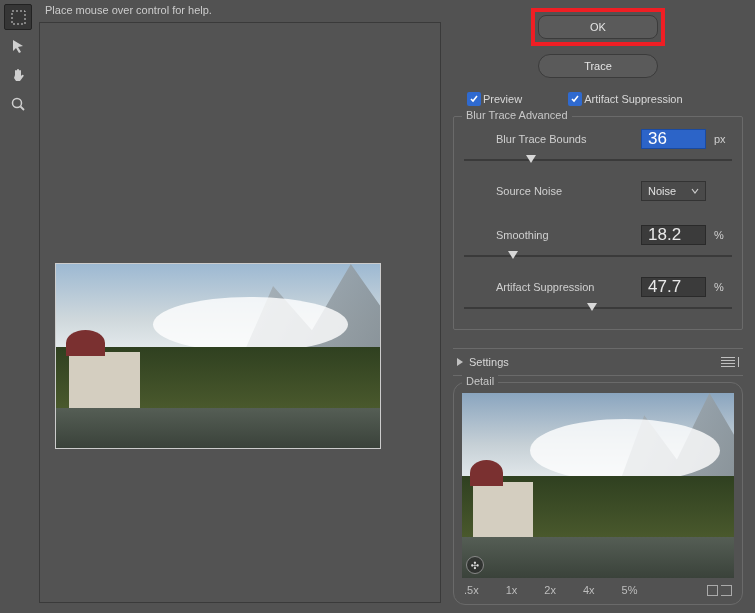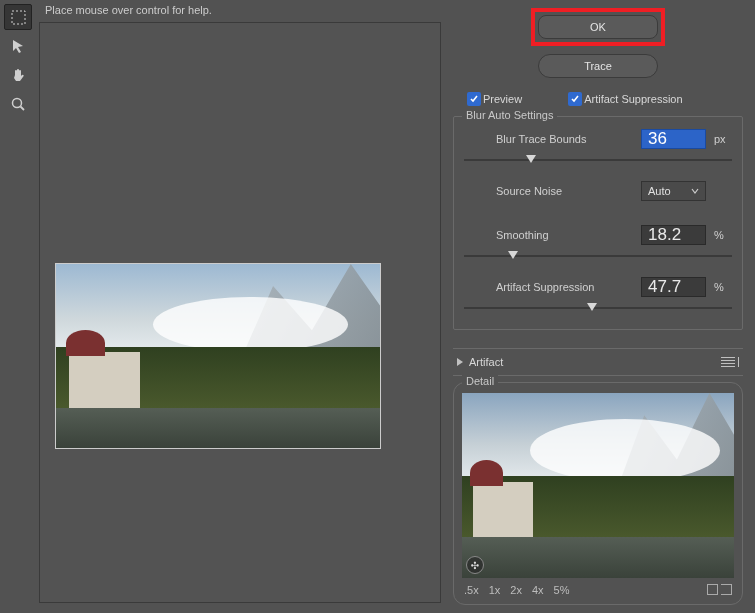--- a/index.html
+++ b/index.html
@@ -32,21 +32,21 @@
 .thumb { position: absolute; top: 2px; width: 0; height: 0; border-left: 5px solid transparent; border-right: 5px solid transparent; border-top: 8px solid #d8d8d8; transform: translateX(-5px); }
 .adv-row { border-top: 1px solid #6a6a6a; border-bottom: 1px solid #6a6a6a; padding: 7px 4px; display: flex; align-items: center; justify-content: space-between; margin-bottom: 6px; }
 .adv-left { display: flex; align-items: center; gap: 6px; }
 .tri { width:0; height:0; border-top: 4px solid transparent; border-bottom: 4px solid transparent; border-left: 6px solid #c0c0c0; }
 .menu-ic { width: 16px; display: flex; flex-direction: column; gap: 2px; align-items: flex-end; }
 .menu-ic span { display: block; width: 14px; height: 1px; background: #c0c0c0; }
 .menu-vbar { position: absolute; right: 0; width: 1px; height: 10px; background: #c0c0c0; }
 .detail-wrap { border: 1px solid #6a6a6a; border-radius: 12px; position: relative; padding: 10px 8px 6px 8px; flex: 1; display: flex; flex-direction: column; }
 .detail-img { flex: 1; margin-bottom: 6px; background: linear-gradient(to bottom, #8aa5bf 0%, #c6d0d6 28%, #e8edef 50%, #556845 58%, #253218 82%, #3d4838 100%); position: relative; overflow: hidden; }
 .det-ic { position: absolute; left: 4px; bottom: 4px; width: 18px; height: 18px; border-radius: 50%; background: rgba(40,40,40,0.65); border: 1px solid #888; display: flex; align-items: center; justify-content: center; font-size: 10px; color: #ddd; }
-.zoom-row { display: flex; align-items: flex-start; gap: 10px; padding: 0 2px 2px 2px; color: #bdbdbd; }
+.zoom-row { display: flex; align-items: flex-end; gap: 27px; padding: 0 2px 2px 2px; color: #bdbdbd; }
 .zoom-row .zitem { cursor: pointer; }
 .zoom-right { margin-left: auto; display: flex; gap: 3px; }
 .zsq { width: 11px; height: 11px; border: 1px solid #aaa; }
 
 .cloud { position:absolute; background: rgba(255,255,255,0.8); border-radius: 50%; }
 .mtn { position:absolute; bottom:40%; left:55%; width:60%; height:60%; background:linear-gradient(135deg,#aeb7bd,#6a757c); clip-path: polygon(0 100%, 20% 20%, 40% 60%, 60% 0%, 80% 50%, 100% 10%, 100% 100%); opacity:0.85;}
 .tree { position:absolute; bottom:20%; width:100%; height:35%; background: linear-gradient(#2f4020,#4b5a2d); }
 .bldg { position:absolute; bottom:22%; left:4%; width:22%; height:30%; background:#d4cec0; }
 .roof { position:absolute; bottom:50%; left:3%; width:12%; height:14%; background:#7a3030; border-radius: 50% 50% 0 0;}
 .water { position:absolute; bottom:0; width:100%; height:22%; background:linear-gradient(#555e55,#3a423a);}
@@ -116,36 +116,36 @@
       <span class="chk-box">
         <svg width="10" height="10">
             <path d="M2 5 L4 7 L8 2" stroke="#fff" stroke-width="1.6" fill="none"></path>
           </svg>
       </span>
       <span>Artifact Suppression</span>
     </label>
   </div>
 
   <div class="fieldset">
-    <div class="legend">Blur Auto Settings</div>
+    <div class="legend">Blur Trace Advanced</div>
 
     <div class="ctrl-row">
       <span class="ctrl-label">Blur Trace Bounds</span>
       <input class="txt-in sel" value="36" style="">
       <span class="unit">px</span>
     </div>
     <div class="slider">
       <div class="track"></div>
         <div class="thumb" id="th1" style="left: 25%;"></div>
     </div>
 
     <div class="ctrl-row" style="margin-bottom:24px">
       <span class="ctrl-label">Source Noise</span>
       <div class="select">
-        <span>Auto</span>
+        <span>Noise</span>
         <svg width="8" height="8">
             <path d="M1 2 L4 6 L7 2" stroke="#ccc" fill="none" stroke-width="1.2"></path>
           </svg>
       </div>
       <span class="unit"></span>
     </div>
 
     <div class="ctrl-row">
       <span class="ctrl-label">Smoothing</span>
       <input class="txt-in" value="18.2" style="">
@@ -163,21 +163,21 @@
     </div>
     <div class="slider" style="margin-bottom:0">
       <div class="track"></div>
         <div class="thumb" id="th3" style="left: 47.7%;"></div>
     </div>
   </div>
 
   <div class="adv-row">
     <div class="adv-left">
       <span class="tri"></span>
-      <span>Artifact</span>
+      <span>Settings</span>
     </div>
     <div class="menu-ic" style="position:relative; padding-right:4px">
       <span></span>
         <span></span>
         <span></span>
         <span></span>
       <div class="menu-vbar"></div>
     </div>
   </div>
 

